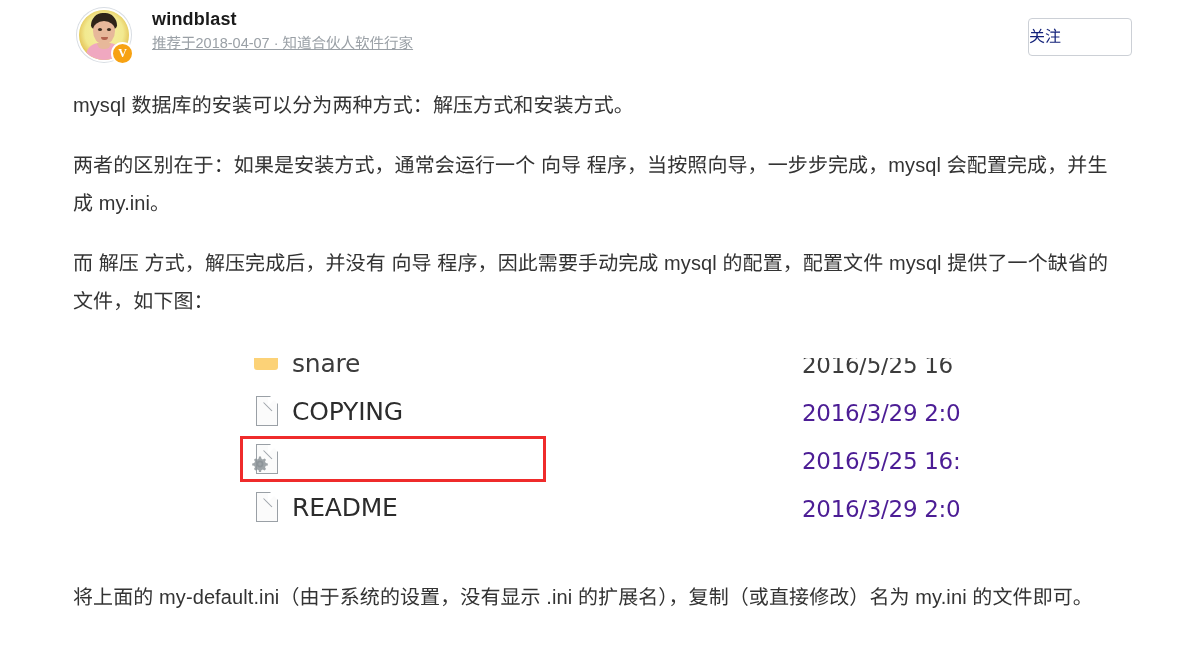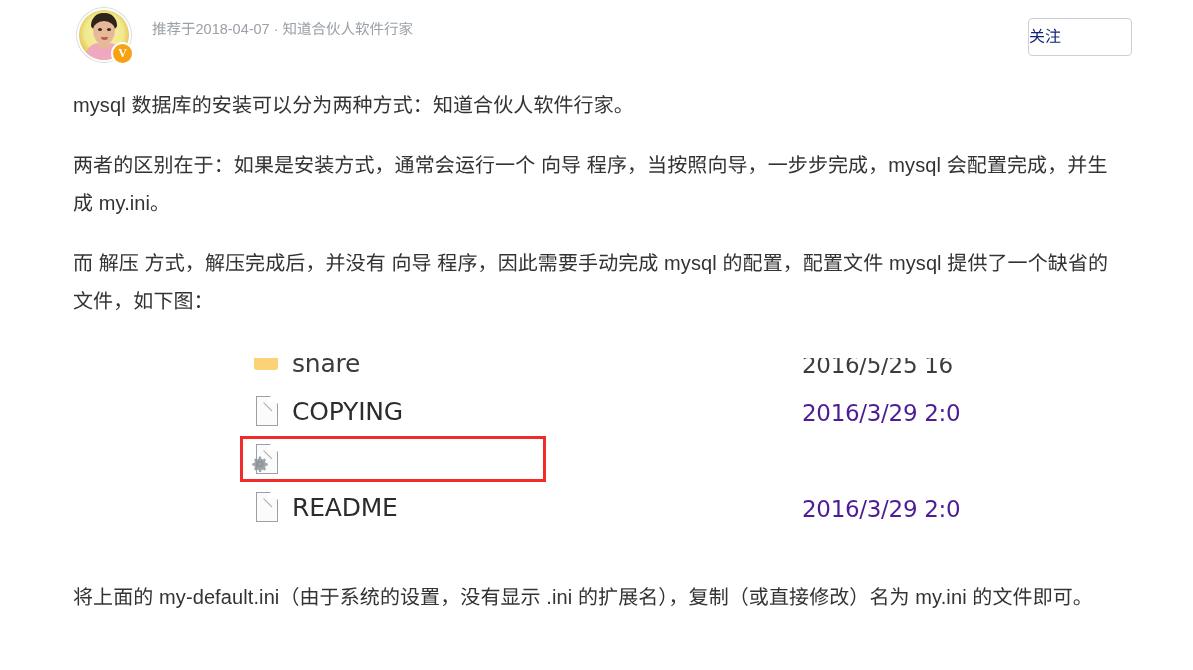--- a/index.html
+++ b/index.html
@@ -135,24 +135,25 @@
     top: 7px;
   }
   .author-name {
     font-size: 18px;
     font-weight: bold;
     color: #1a1a1a;
     line-height: 24px;
     letter-spacing: 0.2px;
   }
   .author-meta {
-    margin-top: 12px;
+    margin-top: 2px;
     font-size: 14.5px;
     color: #9aa0a6;
     line-height: 21px;
+    text-decoration: underline;
   }
   .follow-button {
     position: absolute;
     left: 1028px;
     top: 18px;
     width: 104px;
     height: 38px;
     border: 1px solid #ccd0d6;
     border-radius: 4px;
     background: #ffffff;
@@ -325,28 +326,29 @@
         <div class="eye r"></div>
         <div class="mouth"></div>
         <div class="shirt"></div>
         <div class="collar"></div>
       </div>
     </div>
     <div class="v-badge">V</div>
   </div>
 
   <div class="author-block">
+    <div class="author-name">windblast</div>
     <div class="author-meta">推荐于2018-04-07 · 知道合伙人软件行家</div>
   </div>
 
   <div class="follow-button">关注</div>
 </div>
 
 <div class="article">
-  <p class="para">mysql 数据库的安装可以分为两种方式：知道合伙人软件行家。</p>
+  <p class="para">mysql 数据库的安装可以分为两种方式：解压方式和安装方式。</p>
   <p class="para">两者的区别在于：如果是安装方式，通常会运行一个 向导 程序，当按照向导，一步步完成，mysql 会配置完成，并生成 my.ini。</p>
   <p class="para tight">而 解压 方式，解压完成后，并没有 向导 程序，因此需要手动完成 mysql 的配置，配置文件 mysql 提供了一个缺省的文件，如下图：</p>
 </div>
 
 <div class="embed-figure">
   <div class="embed-inner">
 
     <div class="file-row row-share">
       <div class="folder-icon">
 
@@ -371,20 +373,21 @@
       <div class="file-icon">
         <div class="doc-sheet">
           <div class="doc-fold"></div>
           <div class="doc-fold-line"></div>
         </div>
         <svg class="gear" viewBox="0 0 16 16">
           <path d="M8 4.6a3.4 3.4 0 1 0 0 6.8 3.4 3.4 0 0 0 0-6.8zm0 5.1a1.7 1.7 0 1 1 0-3.4 1.7 1.7 0 0 1 0 3.4z" fill="#8d9499"></path>
           <path d="M7 0.6h2l.3 2 1.5.8 1.8-1 1.4 1.4-1 1.8.8 1.5 2 .3v2l-2 .3-.8 1.5 1 1.8-1.4 1.4-1.8-1-1.5.8-.3 2H7l-.3-2-1.5-.8-1.8 1-1.4-1.4 1-1.8-.8-1.5-2-.3v-2l2-.3.8-1.5-1-1.8L3.4 2.4l1.8 1 1.5-.8z" fill="#8d9499" opacity="0.85"></path>
         </svg>
       </div>
+      <div class="file-date">2016/5/25 16:</div>
       <div class="highlight-box"></div>
     </div>
 
     <div class="file-row">
       <div class="file-icon">
         <div class="doc-sheet">
           <div class="doc-fold"></div>
           <div class="doc-fold-line"></div>
         </div>
       </div>

